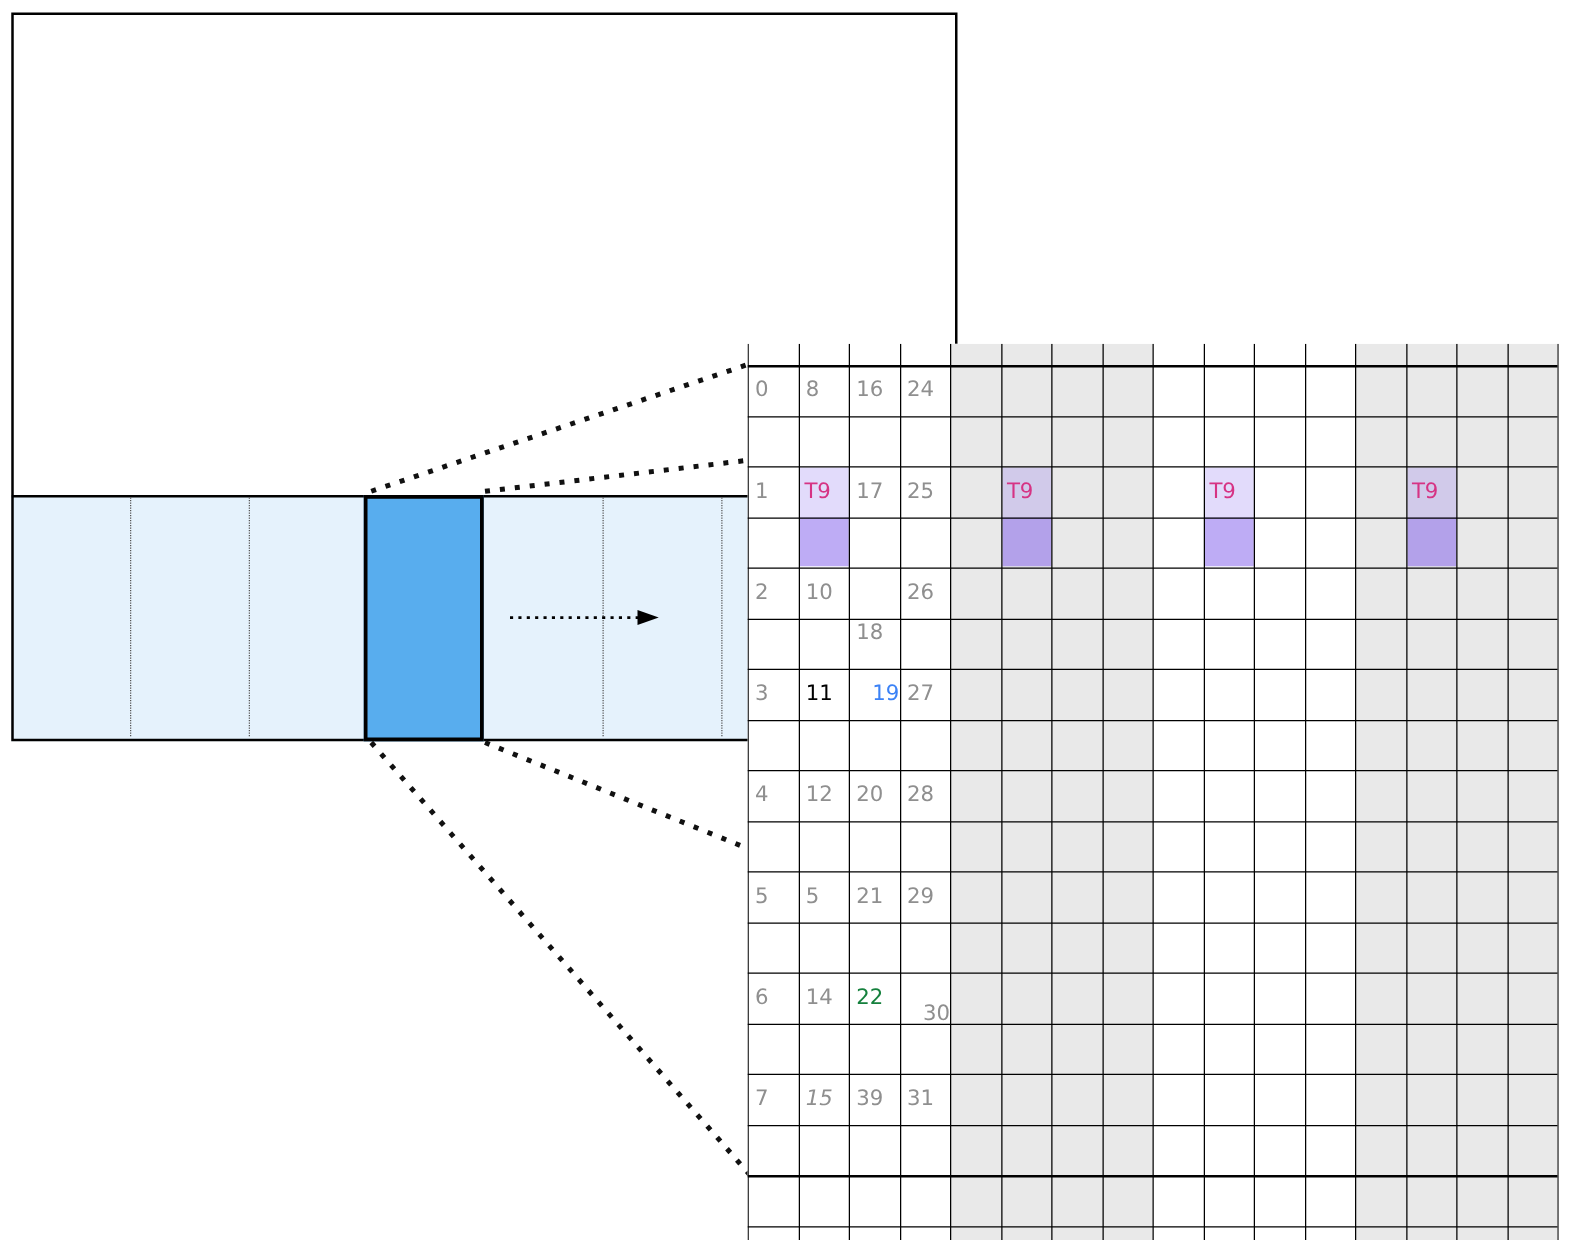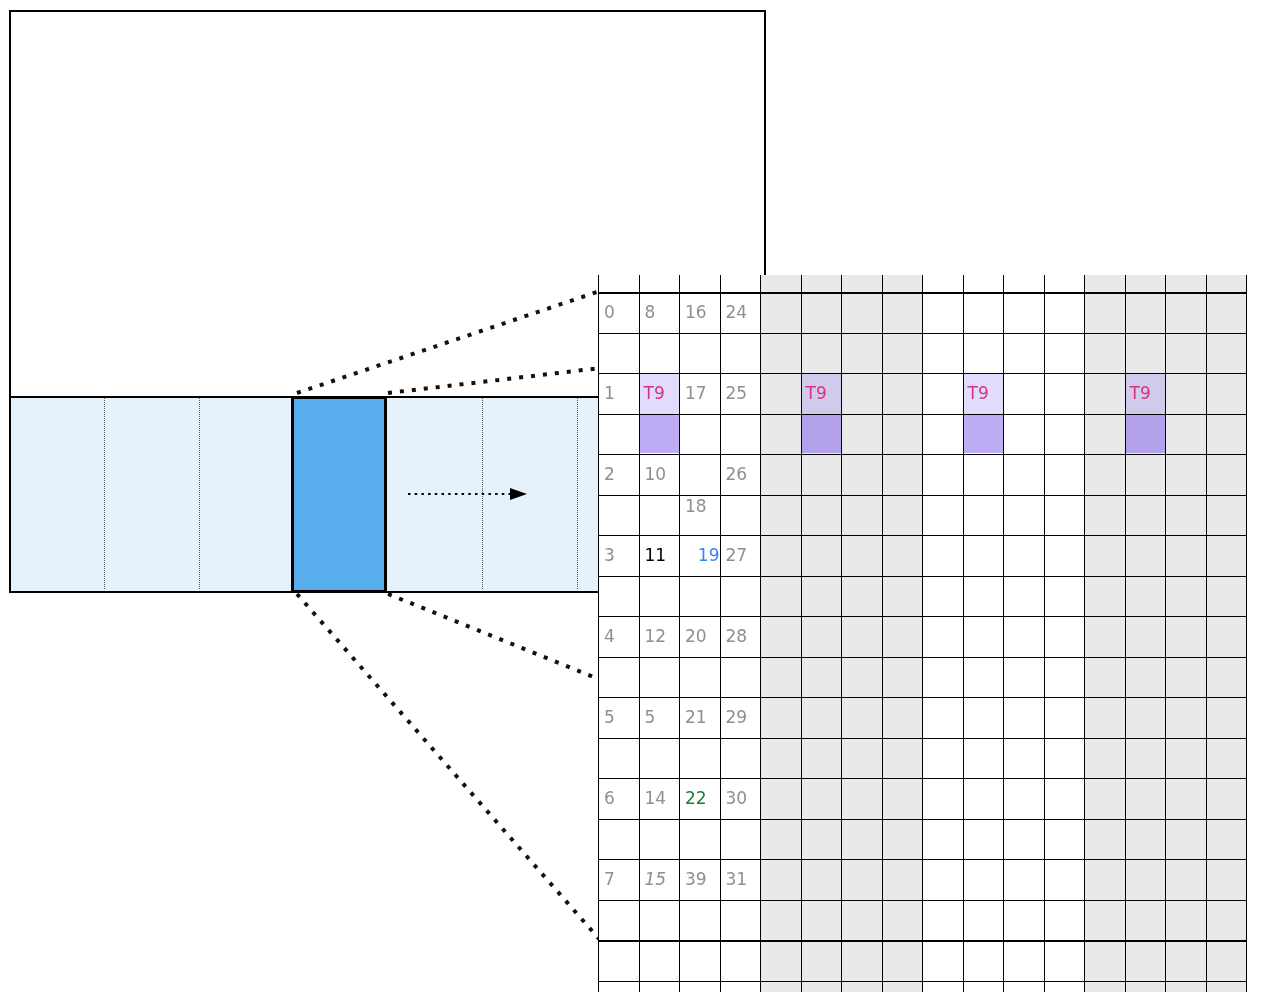--- a/index.html
+++ b/index.html
@@ -78,21 +78,21 @@
       <div class="cell-label" style="position: absolute; left: 46.5px; top: 341px; width: 34.5px; height: 45px; line-height: 40.5px; color: rgb(143, 143, 143);">12</div>
       <div class="cell-label" style="position: absolute; left: 87px; top: 341px; width: 34.5px; height: 40.5px; line-height: 40.5px; color: rgb(143, 143, 143);">20</div>
       <div class="cell-label" style="position: absolute; left: 127.5px; top: 341px; width: 34.5px; height: 40.5px; line-height: 40.5px; color: rgb(143, 143, 143);">28</div>
       <div class="cell-label" style="position: absolute; left: 6px; top: 422px; width: 34.5px; height: 40.5px; line-height: 40.5px; color: rgb(143, 143, 143);">5</div>
       <div class="cell-label" style="position: absolute; left: 46.5px; top: 422px; width: 34.5px; height: 40.5px; line-height: 40.5px; color: rgb(143, 143, 143);">5</div>
       <div class="cell-label" style="position: absolute; left: 87px; top: 422px; width: 34.5px; height: 40.5px; line-height: 40.5px; color: rgb(143, 143, 143);">21</div>
       <div class="cell-label" style="position: absolute; left: 127.5px; top: 422px; width: 34.5px; height: 40.5px; line-height: 40.5px; color: rgb(143, 143, 143);">29</div>
       <div class="cell-label" style="position: absolute; left: 6px; top: 503px; width: 34.5px; height: 40.5px; line-height: 40.5px; color: rgb(143, 143, 143);">6</div>
       <div class="cell-label" style="position: absolute; left: 46.5px; top: 503px; width: 34.5px; height: 40.5px; line-height: 40.5px; color: rgb(143, 143, 143);">14</div>
       <div class="cell-label" style="position: absolute; left: 87px; top: 503px; width: 34.5px; height: 42px; line-height: 40.5px; color: #15803d;">22</div>
-      <div class="cell-label" style="position: absolute; left: 127.5px; top: 503px; width: 34.5px; height: 40.5px; line-height: 40.5px; color: rgb(143, 143, 143);">30</div>
+      <div class="cell-label" style="position: absolute; left: 127.5px; top: 516px; width: 34.5px; height: 40.5px; line-height: 40.5px; color: rgb(143, 143, 143); text-align: right;">30</div>
       <div class="cell-label" style="position: absolute; left: 6px; top: 584px; width: 34.5px; height: 40.5px; line-height: 40.5px; color: rgb(143, 143, 143);">7</div>
       <div class="cell-label" style="position: absolute; left: 46.5px; top: 584px; width: 34.5px; height: 40.5px; line-height: 40.5px; color: rgb(143, 143, 143); font-style: italic;">15</div>
       <div class="cell-label" style="position: absolute; left: 87px; top: 584px; width: 34.5px; height: 40.5px; line-height: 40.5px; color: rgb(143, 143, 143);">39</div>
       <div class="cell-label" style="position: absolute; left: 127.5px; top: 584px; width: 34.5px; height: 40.5px; line-height: 40.5px; color: rgb(143, 143, 143);">31</div>
       <div style="position: absolute; left: 0px; top: 0px; width: 1px; height: 717px; background: rgb(0, 0, 0);"></div>
       <div style="position: absolute; left: 40.5px; top: 0px; width: 1px; height: 717px; background: rgb(0, 0, 0);"></div>
       <div style="position: absolute; left: 81px; top: 0px; width: 1px; height: 717px; background: rgb(0, 0, 0);"></div>
       <div style="position: absolute; left: 121.5px; top: 0px; width: 1px; height: 717px; background: rgb(0, 0, 0);"></div>
       <div style="position: absolute; left: 162px; top: 0px; width: 1px; height: 717px; background: rgb(0, 0, 0);"></div>
       <div style="position: absolute; left: 202.5px; top: 0px; width: 1px; height: 717px; background: rgb(0, 0, 0);"></div>

